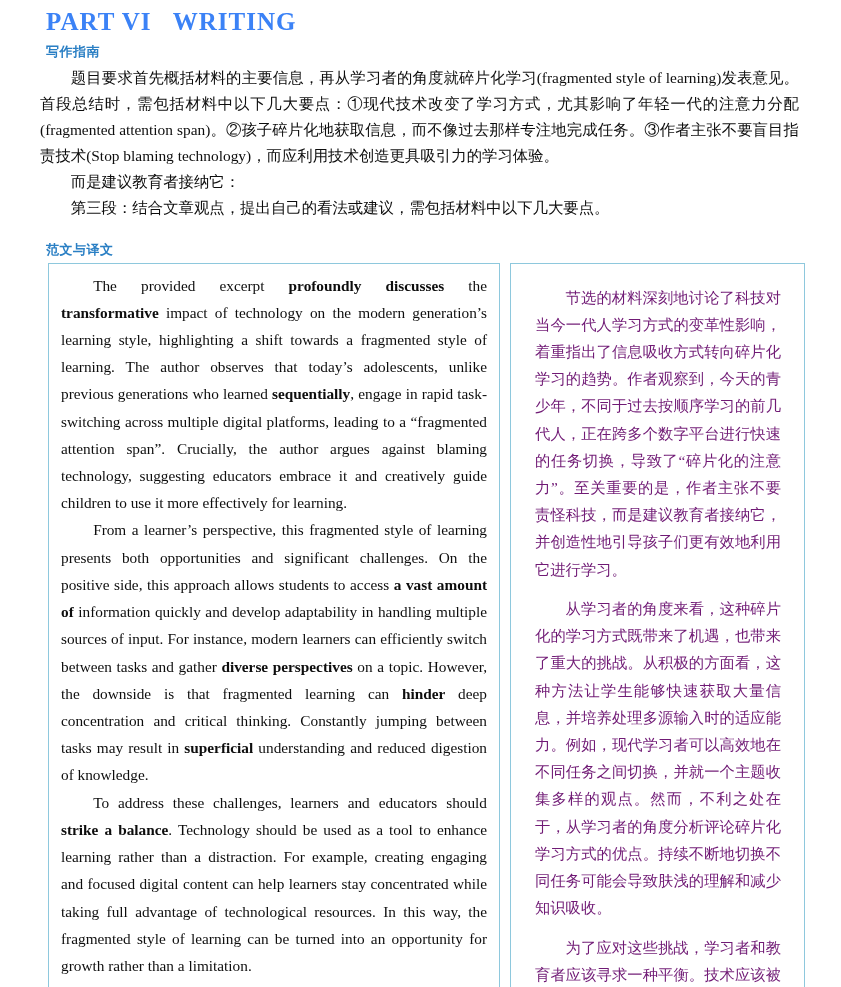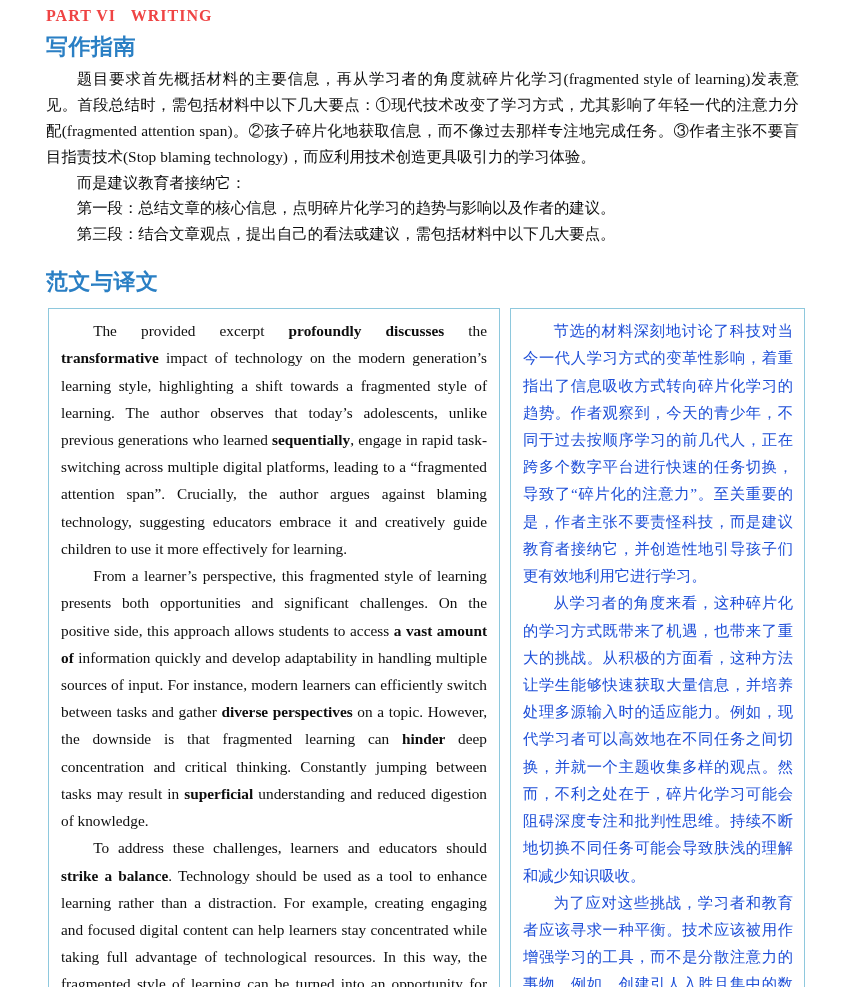--- a/index.html
+++ b/index.html
@@ -20,43 +20,43 @@
     width: 841px;
     height: 987px;
     box-sizing: border-box;
     padding: 0 36px;
   }
 
   
   .part-title {
     font-family: "Liberation Serif", "DejaVu Serif", serif;
     font-weight: bold;
-    font-size: 16px;
+    font-size: 25px;
     letter-spacing: 1px;
-    color: #ef4444;
+    color: #3b82f6;
     margin: 6px 0 0 10px;
     line-height: 1.25;
     white-space: pre;
   }
   .section-heading {
     font-family: "Liberation Sans", "DejaVu Sans", sans-serif;
     font-weight: bold;
-    font-size: 22px;
+    font-size: 13px;
     color: #2a7fc4;
     margin: 6px 0 4px 10px;
     letter-spacing: 0.5px;
   }
   .section-heading.second {
     margin-top: 20px;
-    margin-bottom: 11px;
+    margin-bottom: 4px;
   }
 
   
   .guide {
-    margin: 0 6px 0 10px;
+    margin: 0 6px 0 4px;
     font-size: 15.4px;
     line-height: 1.68;
     text-align: justify;
     text-justify: inter-ideograph;
     color: #0d0d0d;
   }
   .guide p {
     margin: 0;
     text-indent: 2em;
   }
@@ -87,58 +87,57 @@
     margin: 0;
     text-indent: 2.1em;
     font-family: "Liberation Serif", "DejaVu Serif", serif;
     font-size: 15.3px;
     line-height: 1.78;
     text-align: justify;
     color: #0d0d0d;
     hyphens: manual;
   }
   .box-cn p {
-    margin: 0;
+    margin: 12px;
     text-indent: 2em;
     font-size: 15.3px;
     line-height: 1.78;
     text-align: justify;
     text-justify: inter-ideograph;
-    color: #1d4ed8;
+    color: #701a75;
   }
   b { font-weight: bold; }
 </style>
 </head>
 <body>
 
 <div class="page">
 
   <h1 class="part-title">PART VI   WRITING</h1>
 
   <h2 class="section-heading">写作指南</h2>
 
   <div class="guide">
     <p>题目要求首先概括材料的主要信息，再从学习者的角度就碎片化学习(fragmented style of learning)发表意见。首段总结时，需包括材料中以下几大要点：①现代技术改变了学习方式，尤其影响了年轻一代的注意力分配(fragmented attention span)。②孩子碎片化地获取信息，而不像过去那样专注地完成任务。③作者主张不要盲目指责技术(Stop blaming technology)，而应利用技术创造更具吸引力的学习体验。</p>
     <p>而是建议教育者接纳它：</p>
-    <p>第一段：总结文章的核心信息，点明碎片化学习的趋势与影响以及作者的建议。</p>
     <p>第三段：结合文章观点，提出自己的看法或建议，需包括材料中以下几大要点。</p>
   </div>
 
   <h2 class="section-heading second">范文与译文</h2>
 
   <div class="essay-row">
 
     <div class="box box-en">
       <div>
           <p><span>The provided excerpt </span><b>profoundly discusses</b><span> the </span><b>transformative</b><span> impact of technology on the modern generation’s learning style, highlighting a shift towards a fragmented style of learning. The author observes that today’s adolescents, unlike previous generations who learned </span><b>sequentially</b><span>, engage in rapid task-switching across multiple digital platforms, leading to a “fragmented attention span”. Crucially, the author argues against blaming technology, suggesting educators embrace it and creatively guide children to use it more effectively for learning.</span></p>
           <p><span>From a learner’s perspective, this fragmented style of learning presents both opportunities and significant challenges. On the positive side, this approach allows students to access </span><b>a vast amount of</b><span> information quickly and develop adaptability in handling multiple sources of input. For instance, modern learners can efficiently switch between tasks and gather </span><b>diverse perspectives</b><span> on a topic. However, the downside is that fragmented learning can </span><b>hinder</b><span> deep concentration and critical thinking. Constantly jumping between tasks may result in </span><b>superficial</b><span> understanding and reduced digestion of knowledge.</span></p>
           <p><span>To address these challenges, learners and educators should </span><b>strike a balance</b><span>. Technology should be used as a tool to enhance learning rather than a distraction. For example, creating engaging and focused digital content can help learners stay concentrated while taking full advantage of technological resources. In this way, the fragmented style of learning can be turned into an opportunity for growth rather than a limitation.</span></p>
         </div>
     </div>
 
     <div class="box box-cn">
       <p>节选的材料深刻地讨论了科技对当今一代人学习方式的变革性影响，着重指出了信息吸收方式转向碎片化学习的趋势。作者观察到，今天的青少年，不同于过去按顺序学习的前几代人，正在跨多个数字平台进行快速的任务切换，导致了“碎片化的注意力”。至关重要的是，作者主张不要责怪科技，而是建议教育者接纳它，并创造性地引导孩子们更有效地利用它进行学习。</p>
-      <p>从学习者的角度来看，这种碎片化的学习方式既带来了机遇，也带来了重大的挑战。从积极的方面看，这种方法让学生能够快速获取大量信息，并培养处理多源输入时的适应能力。例如，现代学习者可以高效地在不同任务之间切换，并就一个主题收集多样的观点。然而，不利之处在于，碎片化学习可能会阻碍深度专注和批判性思维。持续不断地切换不同任务可能会导致肤浅的理解和减少知识吸收。</p>
+      <p>从学习者的角度来看，这种碎片化的学习方式既带来了机遇，也带来了重大的挑战。从积极的方面看，这种方法让学生能够快速获取大量信息，并培养处理多源输入时的适应能力。例如，现代学习者可以高效地在不同任务之间切换，并就一个主题收集多样的观点。然而，不利之处在于，从学习者的角度分析评论碎片化学习方式的优点。持续不断地切换不同任务可能会导致肤浅的理解和减少知识吸收。</p>
       <p>为了应对这些挑战，学习者和教育者应该寻求一种平衡。技术应该被用作增强学习的工具，而不是分散注意力的事物。例如，创建引人入胜且集中的数字内容，可以帮助学习者在充分利用技术资源的同时保持专注。通过这种方式，碎片化的学习方式可以转化为成长的机会，而非造成局限。</p>
     </div>
 
   </div>
 </div>
 
 </body></html>

